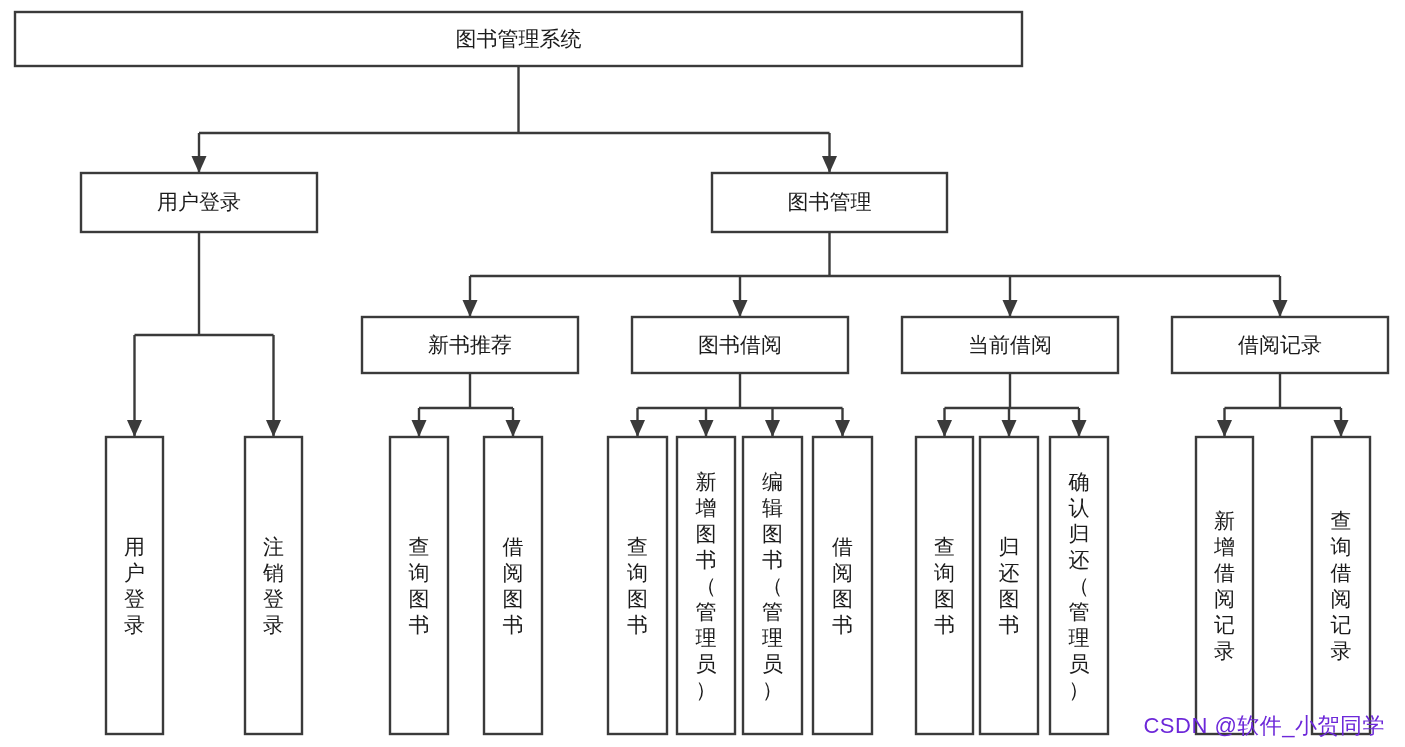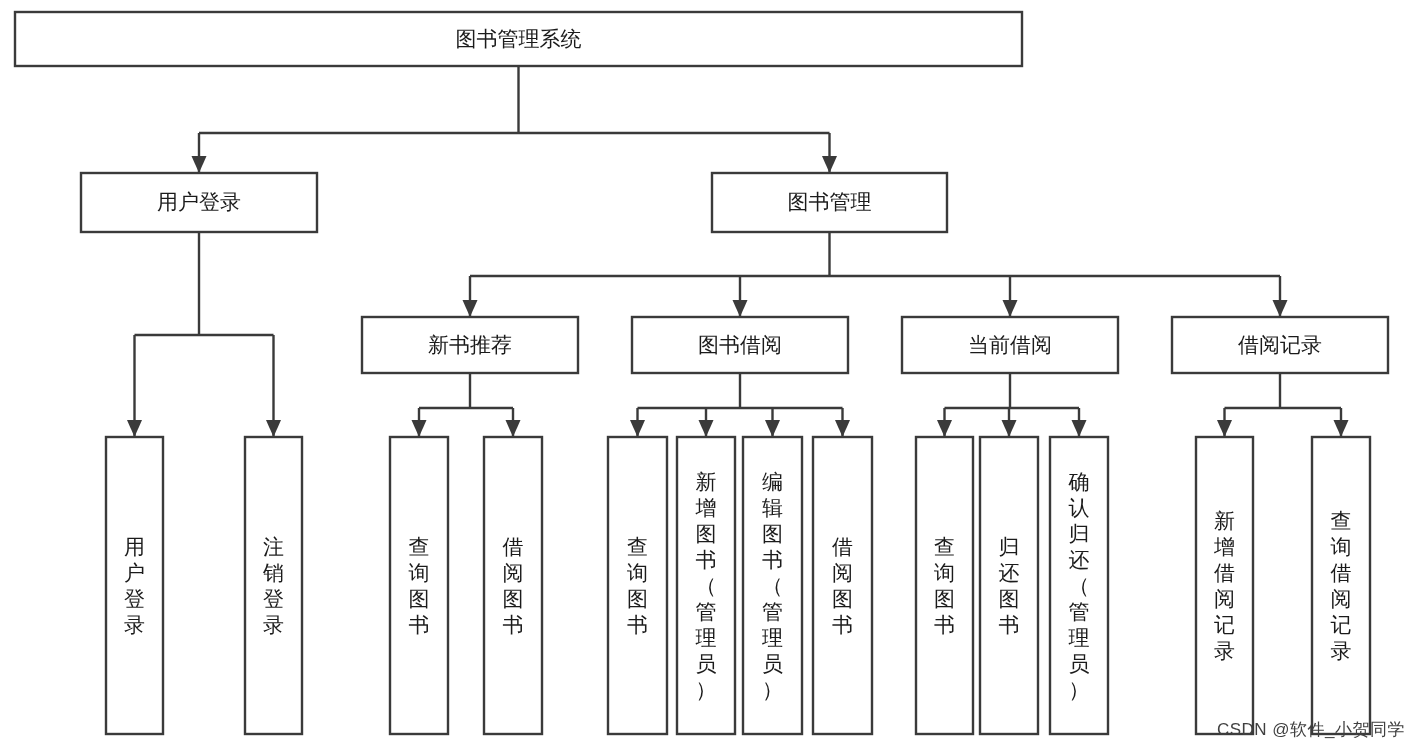--- a/index.html
+++ b/index.html
@@ -49,25 +49,25 @@
     dominant-baseline: middle;
   }
   .node-label-vertical {
     fill: #1b1b1b;
     font-family: "Liberation Sans", "DejaVu Sans", sans-serif;
     font-size: 21px;
     text-anchor: middle;
   }
   .watermark {
     position: absolute;
-    right: 0;
+    right: 20px;
     bottom: 6px;
     font-family: "Liberation Sans", "DejaVu Sans", sans-serif;
-    font-size: 17px;
-    color: #404040;
+    font-size: 22px;
+    color: #6d28d9;
     letter-spacing: 0.5px;
     white-space: nowrap;
     user-select: none;
   }
 </style>
 </head>
 <body>
 
 <div id="chart-root">
   <svg class="flow" viewBox="0 0 1405 747" xmlns="http://www.w3.org/2000/svg">

